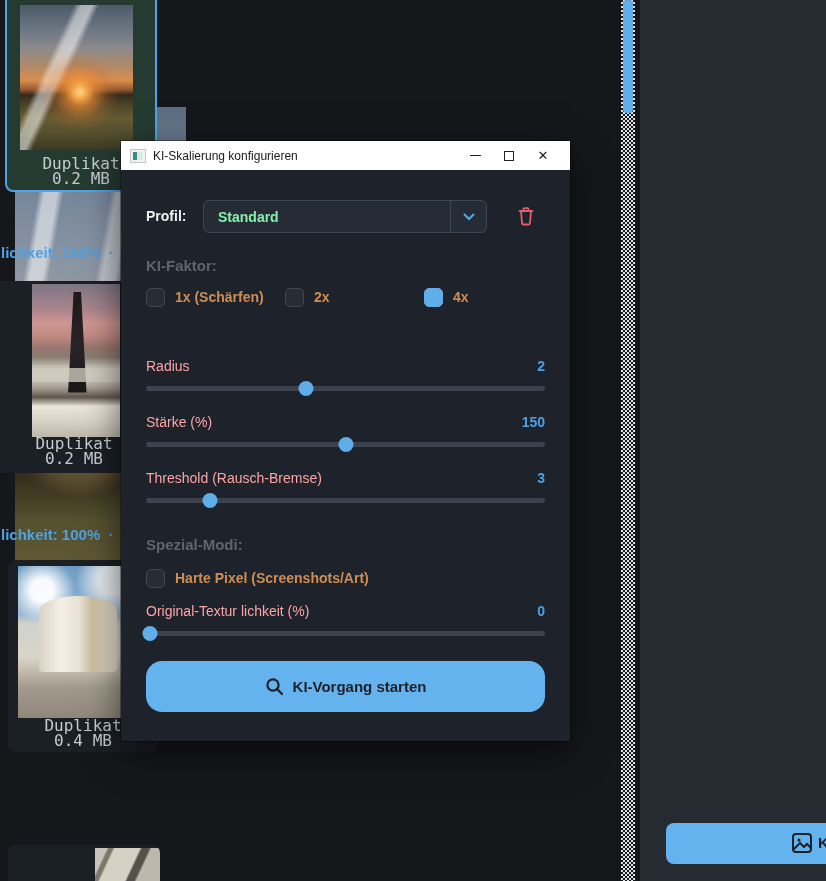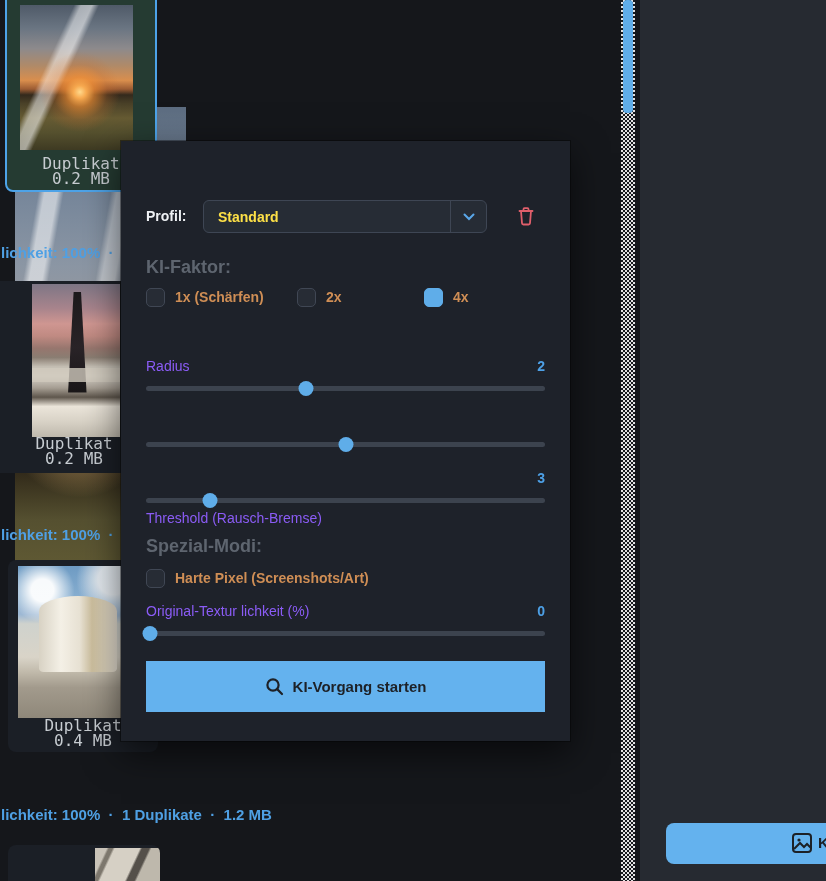--- a/index.html
+++ b/index.html
@@ -65,42 +65,42 @@
   #titlebar{position:absolute;left:0;top:0;width:100%;height:29px;background:#ffffff;
     display:flex;align-items:center;padding:0 10px;}
   .win-icon{width:14px;height:12px;border:2px solid #f1f1f1;outline:1px solid #c8c8c8;margin-right:8px;
     background:linear-gradient(90deg,#35917c 0 45%, #dfe8e2 45%);}
   #title-text{font-size:12px;color:#1a1a1a;flex:1;}
   .win-ctrl{width:34px;height:26px;display:flex;align-items:center;justify-content:center;color:#222;}
   .glyph-min{width:11px;height:1.5px;background:#222;}
   .glyph-max{width:10px;height:10px;border:1.2px solid #222;}
   .glyph-close{font-size:13px;line-height:1;}
 
-  .dlg-label{position:absolute;font-size:14px;color:#8b5cf6;}
-  .dlg-section{position:absolute;left:25px;font-size:18px;font-weight:bold;color:#5e656f;}
+  .dlg-label{position:absolute;font-size:14px;color:#fca5a5;}
+  .dlg-section{position:absolute;left:25px;font-size:15px;font-weight:bold;color:#5e656f;}
   .orange{color:#cf8e55;font-weight:bold;font-size:14px;}
 
   #profil-label{left:25px;top:59px;line-height:33px;color:#eef1f4;font-weight:bold;}
   #profile-select{position:absolute;left:82px;top:59px;width:284px;height:33px;background:#262c35;
     border:1px solid #3e4654;border-radius:6px;display:flex;align-items:center;}
-  #profile-value{flex:1;padding-left:14px;font-size:14px;font-weight:bold;color:#fde047;}
+  #profile-value{flex:1;padding-left:14px;font-size:14px;font-weight:bold;color:#86efac;}
   #profile-chevron{width:36px;height:100%;border-left:1px solid #3e4654;display:flex;align-items:center;justify-content:center;}
   #trash-btn{position:absolute;left:394px;top:65px;width:22px;height:22px;background:none;border:none;padding:0;}
 
   .cbrow{position:absolute;display:flex;align-items:center;gap:10px;height:20px;}
   .checkbox{width:19px;height:19px;border-radius:5px;background:#272c35;border:1.5px solid #404754;flex:none;}
   .checkbox.checked{background:#5fade9;border-color:#5fade9;}
 
   .srow{position:absolute;left:25px;right:25px;display:flex;justify-content:space-between;height:18px;}
   .svalue{color:#4da0e6;font-weight:bold;font-size:14px;}
   .strack{position:absolute;left:25px;right:25px;height:5px;border-radius:3px;background:#3c434e;}
   .sthumb{position:absolute;top:-5px;width:15px;height:15px;border-radius:50%;background:#5fade9;transform:translateX(-50%);}
 
   #start-btn{position:absolute;left:25px;top:520px;right:25px;height:51px;background:#64b2ee;
-    border:none;border-radius:0;display:flex;align-items:center;justify-content:center;gap:9px;
+    border:none;border-radius:16px;display:flex;align-items:center;justify-content:center;gap:9px;
     font-family:"Liberation Sans",sans-serif;font-size:15px;font-weight:bold;color:#1d2127;}
 </style>
 </head>
 <body>
 
 <div id="stage">
 
   <div class="card selected" style="left:5px;top:-14px;width:152px;height:206px;">
     <div class="photo ph-sunset" style="left:13px;top:17px;width:113px;height:145px;"></div>
     <div class="caption" style="top:168px;">
@@ -122,21 +122,20 @@
   <div class="simrow" style="top:526px;">lichkeit: 100%  ·  1</div>
 
   <div class="card" style="left:8px;top:560px;width:150px;height:192px;">
     <div class="photo ph-building" style="left:10px;top:6px;width:122px;height:152px;"></div>
     <div class="caption" style="top:158px;">
       <div>Duplikat</div>
       <div>0.4 MB</div>
     </div>
   </div>
 
-  <div class="simrow" style="top:806px;">lichkeit: 100%  ·  1 Duplikate  ·  1.2 MB</div>
 
   <div class="card" style="left:8px;top:845px;width:152px;height:100px;">
     <div class="photo ph-beams" style="left:87px;top:3px;width:73px;height:97px;"></div>
   </div>
 
   <div id="scroll-track">
     <div id="scroll-thumb"></div>
   </div>
 
   <div id="right-panel"></div>
@@ -147,20 +146,33 @@
         <rect x="3" y="3" width="18" height="18" rx="3"></rect>
         <circle cx="9" cy="9" r="1.6" fill="#1c2127" stroke="none"></circle>
         <path d="M4 18 l6 -6 4 4 3 -3 4 4"></path>
       </svg>
     </span>
     <span class="ra-label">K</span>
   </button>
 
   <div id="dialog">
 
+    <div id="titlebar">
+      <span class="win-icon"></span>
+      <span id="title-text">KI-Skalierung konfigurieren</span>
+      <span class="win-ctrl">
+          <span class="glyph-min"></span>
+        </span>
+      <span class="win-ctrl">
+          <span class="glyph-max"></span>
+        </span>
+      <span class="win-ctrl">
+          <span class="glyph-close">✕</span>
+        </span>
+    </div>
 
     <div class="dlg-label" id="profil-label">Profil:</div>
     <div id="profile-select">
       <span id="profile-value">Standard</span>
       <span id="profile-chevron">
         <svg width="12" height="8" viewBox="0 0 12 8" fill="none" stroke="#5aa7e9" stroke-width="2" stroke-linecap="round">
             <path d="M1.5 1.5 L6 6 L10.5 1.5"></path>
           </svg>
       </span>
     </div>
@@ -173,44 +185,48 @@
         </svg>
       </span>
     </button>
 
     <div class="dlg-section" style="top:116px;">KI-Faktor:</div>
 
     <div class="cbrow" style="left:25px;top:146px;">
       <span class="checkbox"></span>
       <span class="orange">1x (Schärfen)</span>
     </div>
-    <div class="cbrow" style="left:176px;top:146px;">
+    <div class="cbrow" style="left:164px;top:146px;">
       <span class="checkbox"></span>
       <span class="orange">2x</span>
     </div>
     <div class="cbrow" style="left:303px;top:146px;">
       <span class="checkbox checked"></span>
       <span class="orange">4x</span>
     </div>
 
 
     <div class="srow" style="top:217px;">
       <span class="dlg-label" style="position:static;">Radius</span>
       <span class="svalue">2</span>
     </div>
     <div class="strack" style="top:245px;">
       <div class="sthumb" style="left: 40%;"></div>
     </div>
 
+    <div class="srow" style="top:273px;">
+      <span class="dlg-label" style="position:static;">Stärke (%)</span>
+      <span class="svalue">150</span>
+    </div>
     <div class="strack" style="top:301px;">
       <div class="sthumb" style="left: 50%;"></div>
     </div>
 
     <div class="srow" style="top:329px;">
-      <span class="dlg-label" style="position:static;margin-top:40px;">Threshold (Rausch-Bremse)</span>
+      <span class="dlg-label" style="position:static;">Threshold (Rausch-Bremse)</span>
       <span class="svalue">3</span>
     </div>
     <div class="strack" style="top:357px;">
       <div class="sthumb" style="left: 16%;"></div>
     </div>
 
     <div class="dlg-section" style="top:395px;">Spezial-Modi:</div>
     <div class="cbrow" style="left:25px;top:427px;">
       <span class="checkbox"></span>
       <span class="orange">Harte Pixel (Screenshots/Art)</span>

